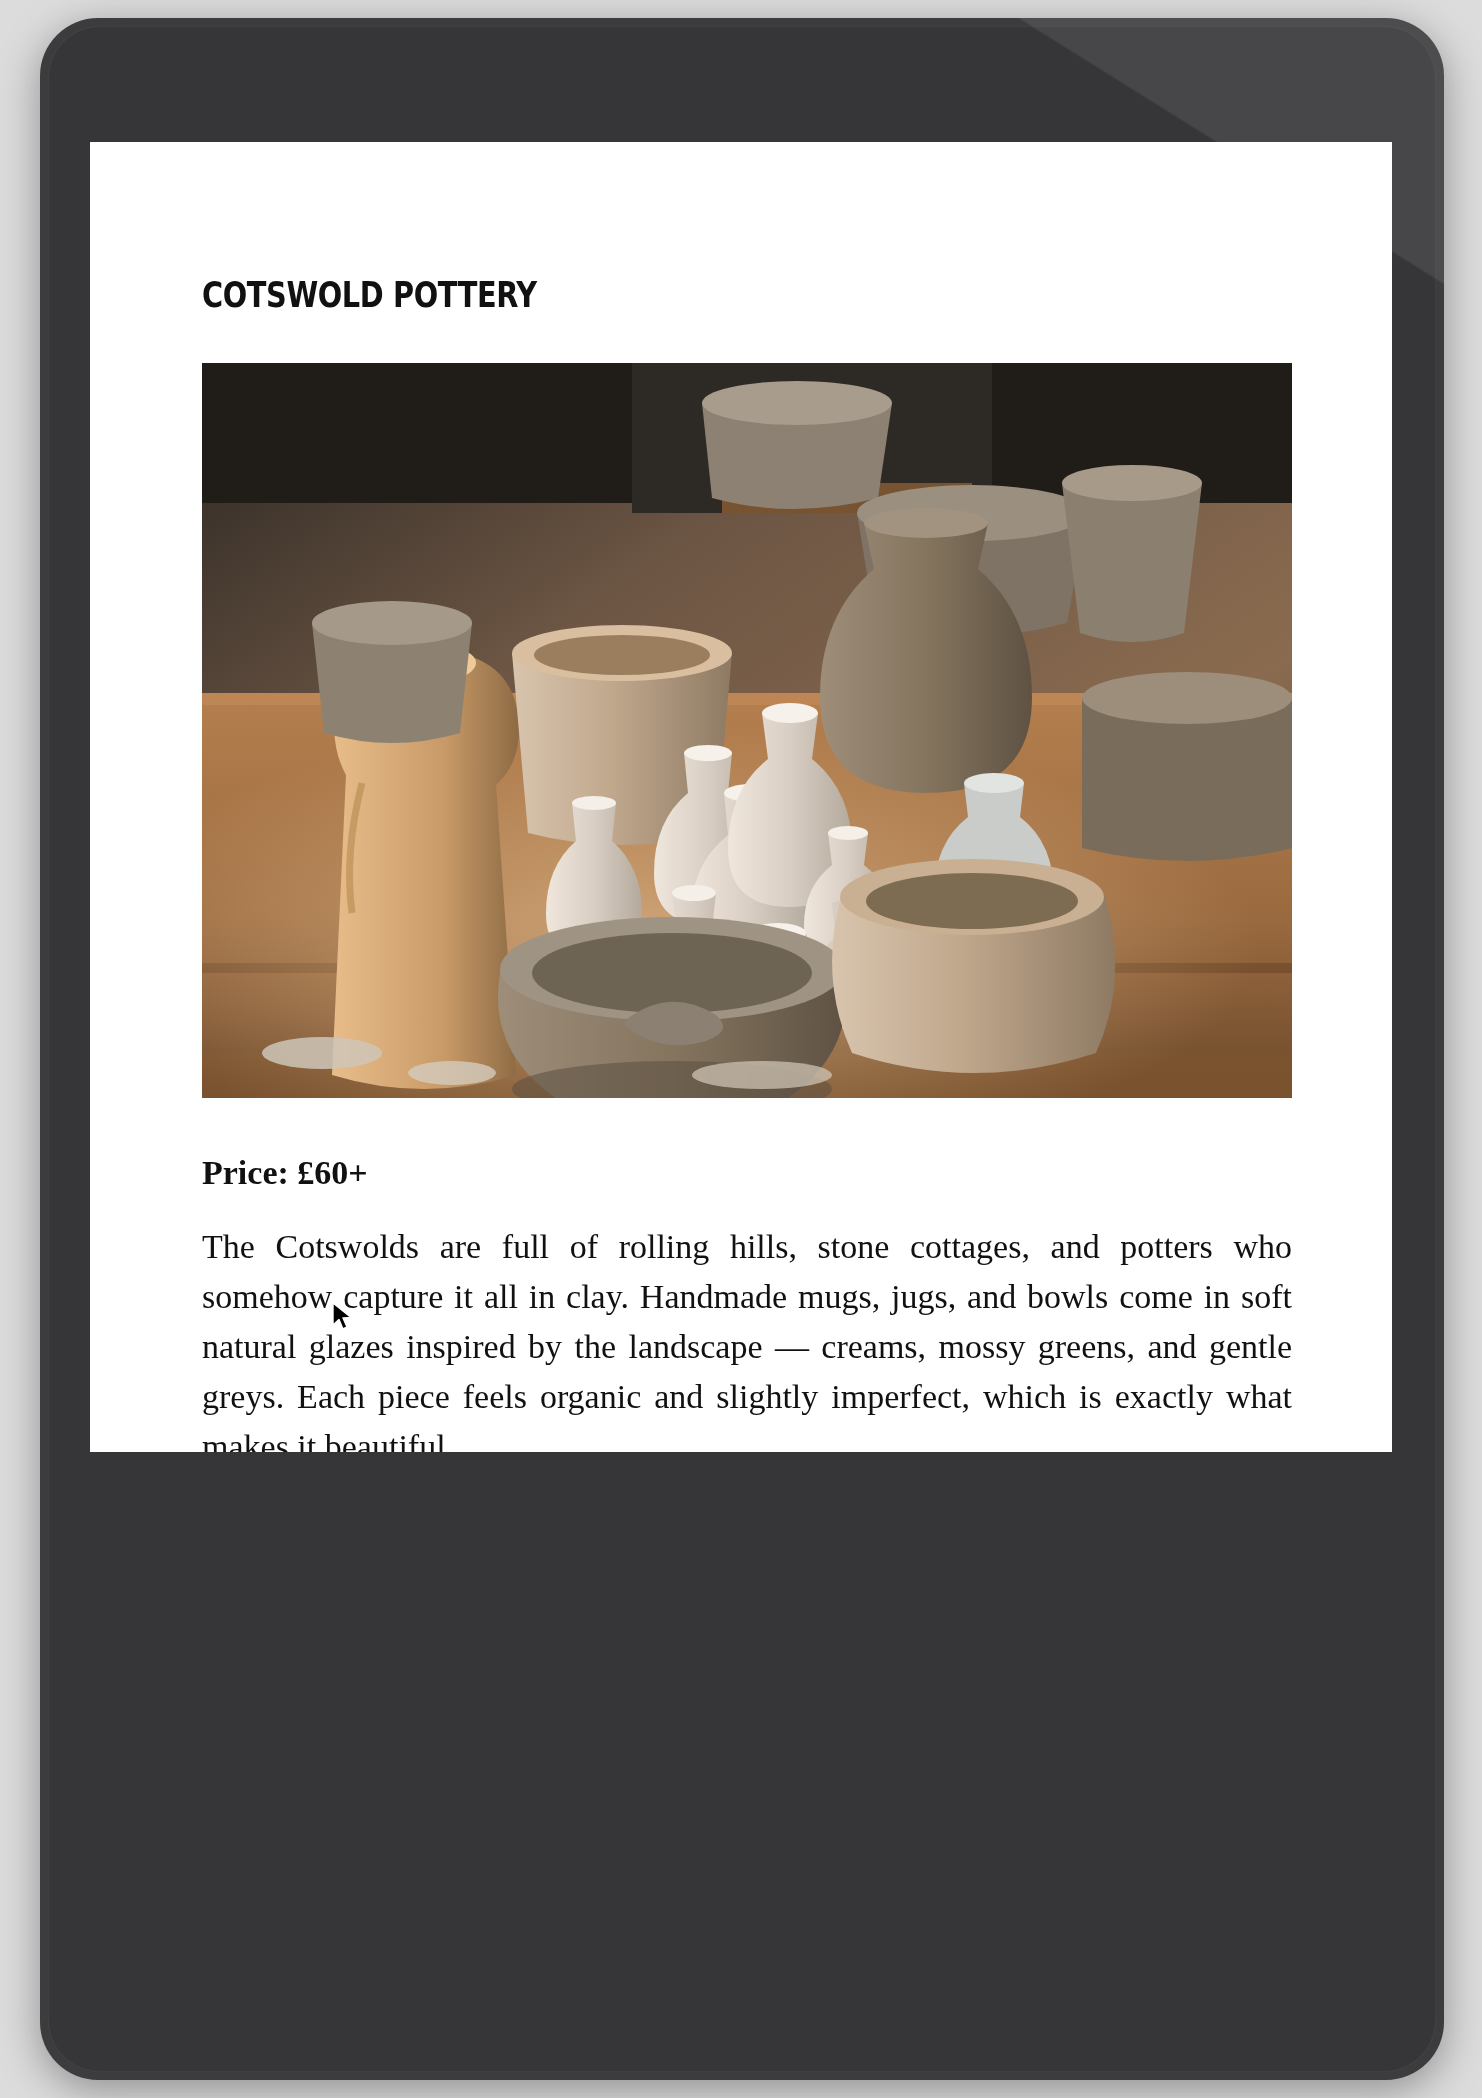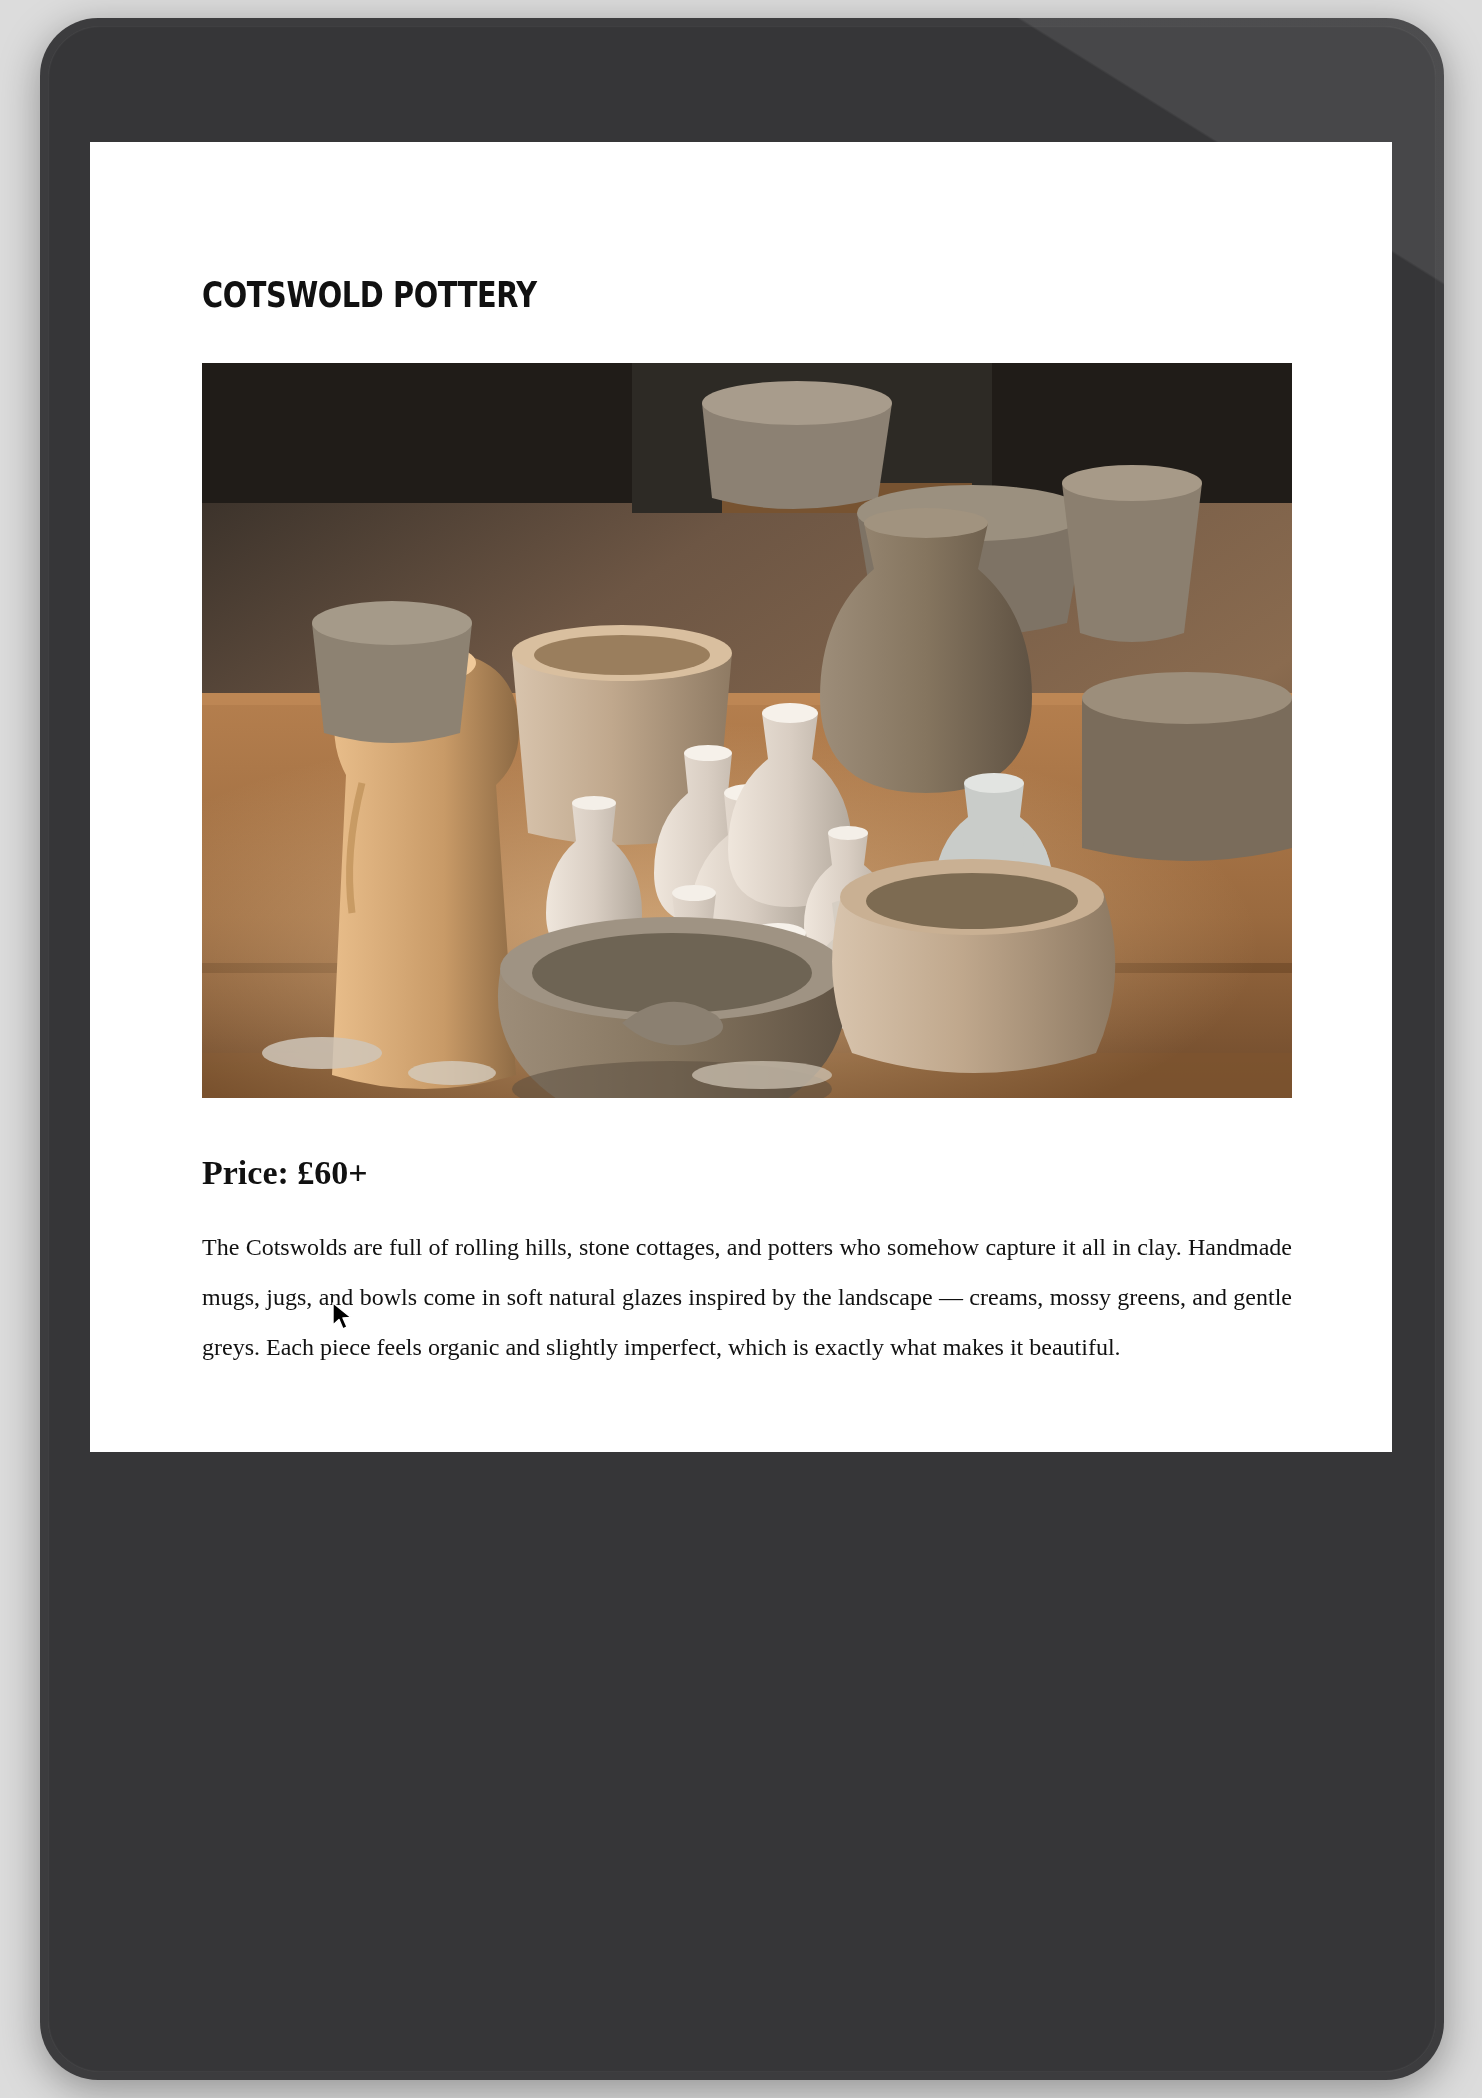--- a/index.html
+++ b/index.html
@@ -100,21 +100,21 @@
   .price {
     font-family: "Liberation Serif", serif;
     font-weight: bold;
     font-size: 34px;
     color: #111;
     margin: 0 0 30px 0;
   }
 
   p.body {
     font-family: "Liberation Serif", serif;
-    font-size: 24px;
+    font-size: 34px;
     line-height: 50px;
     color: #111;
     margin: 0 0 30px 0;
     text-align: justify;
     text-justify: inter-word;
   }
   p.body:last-child { margin-bottom: 0; }
 
   
   .cursor {

